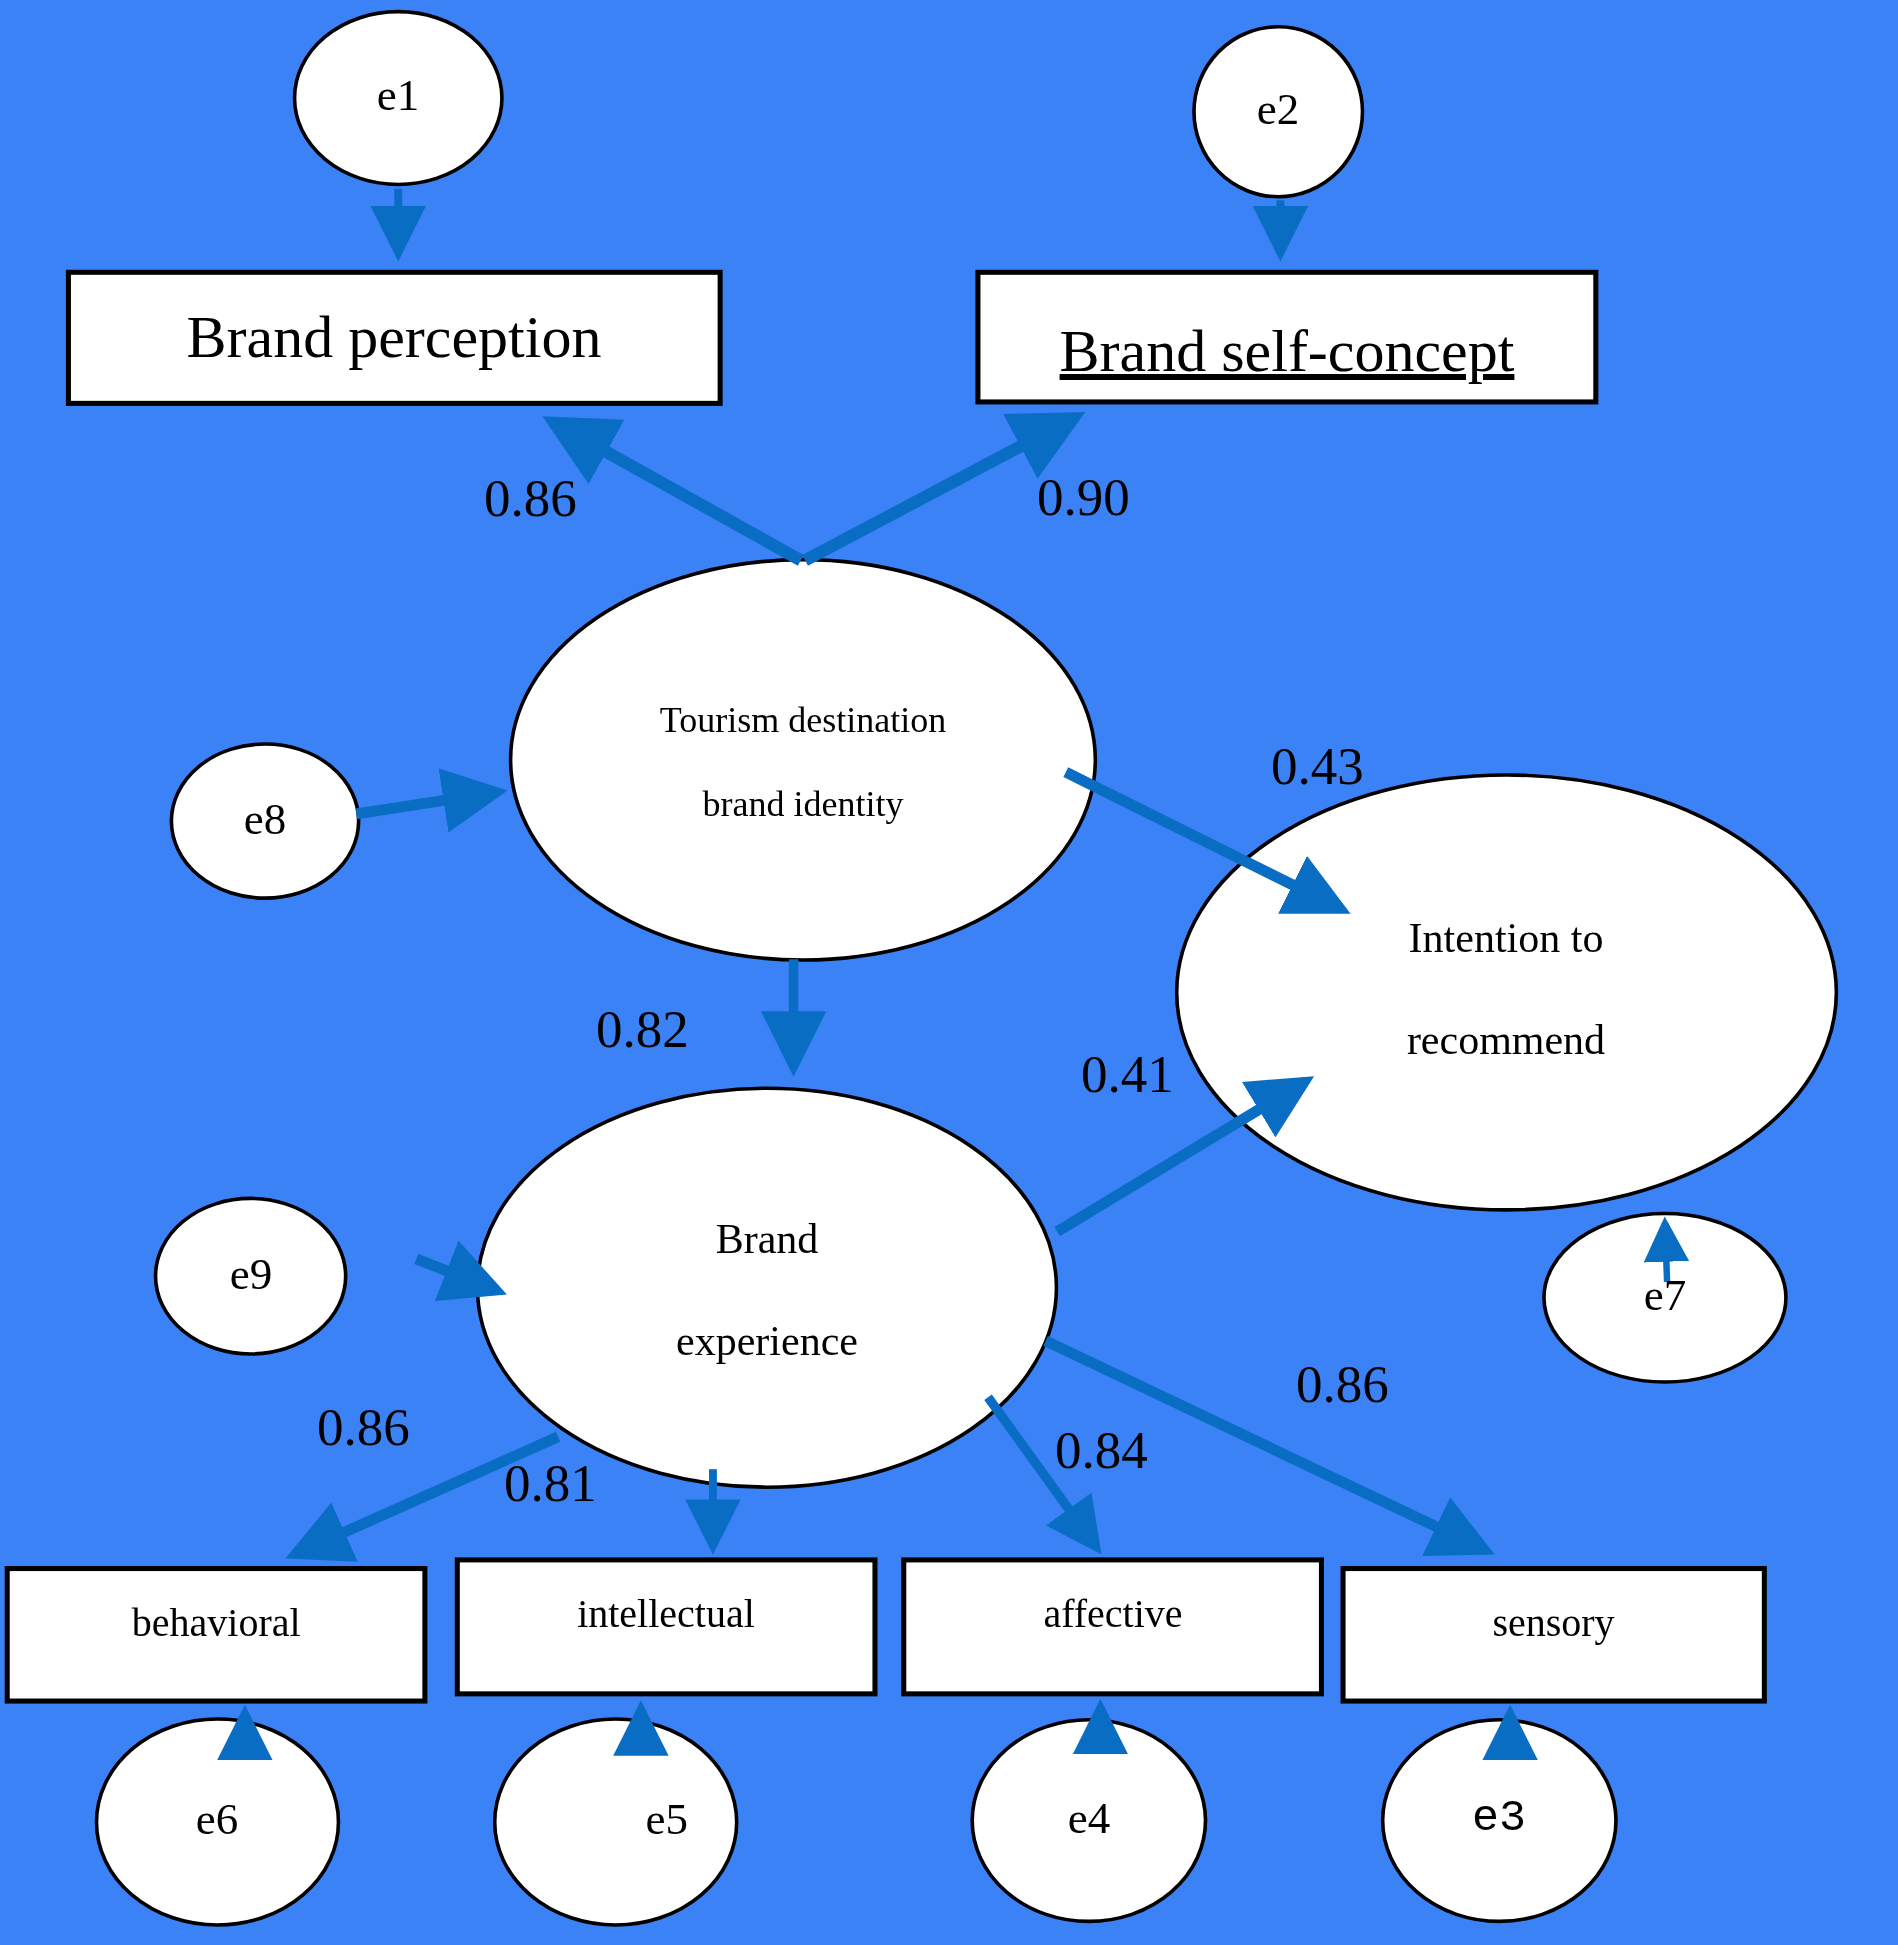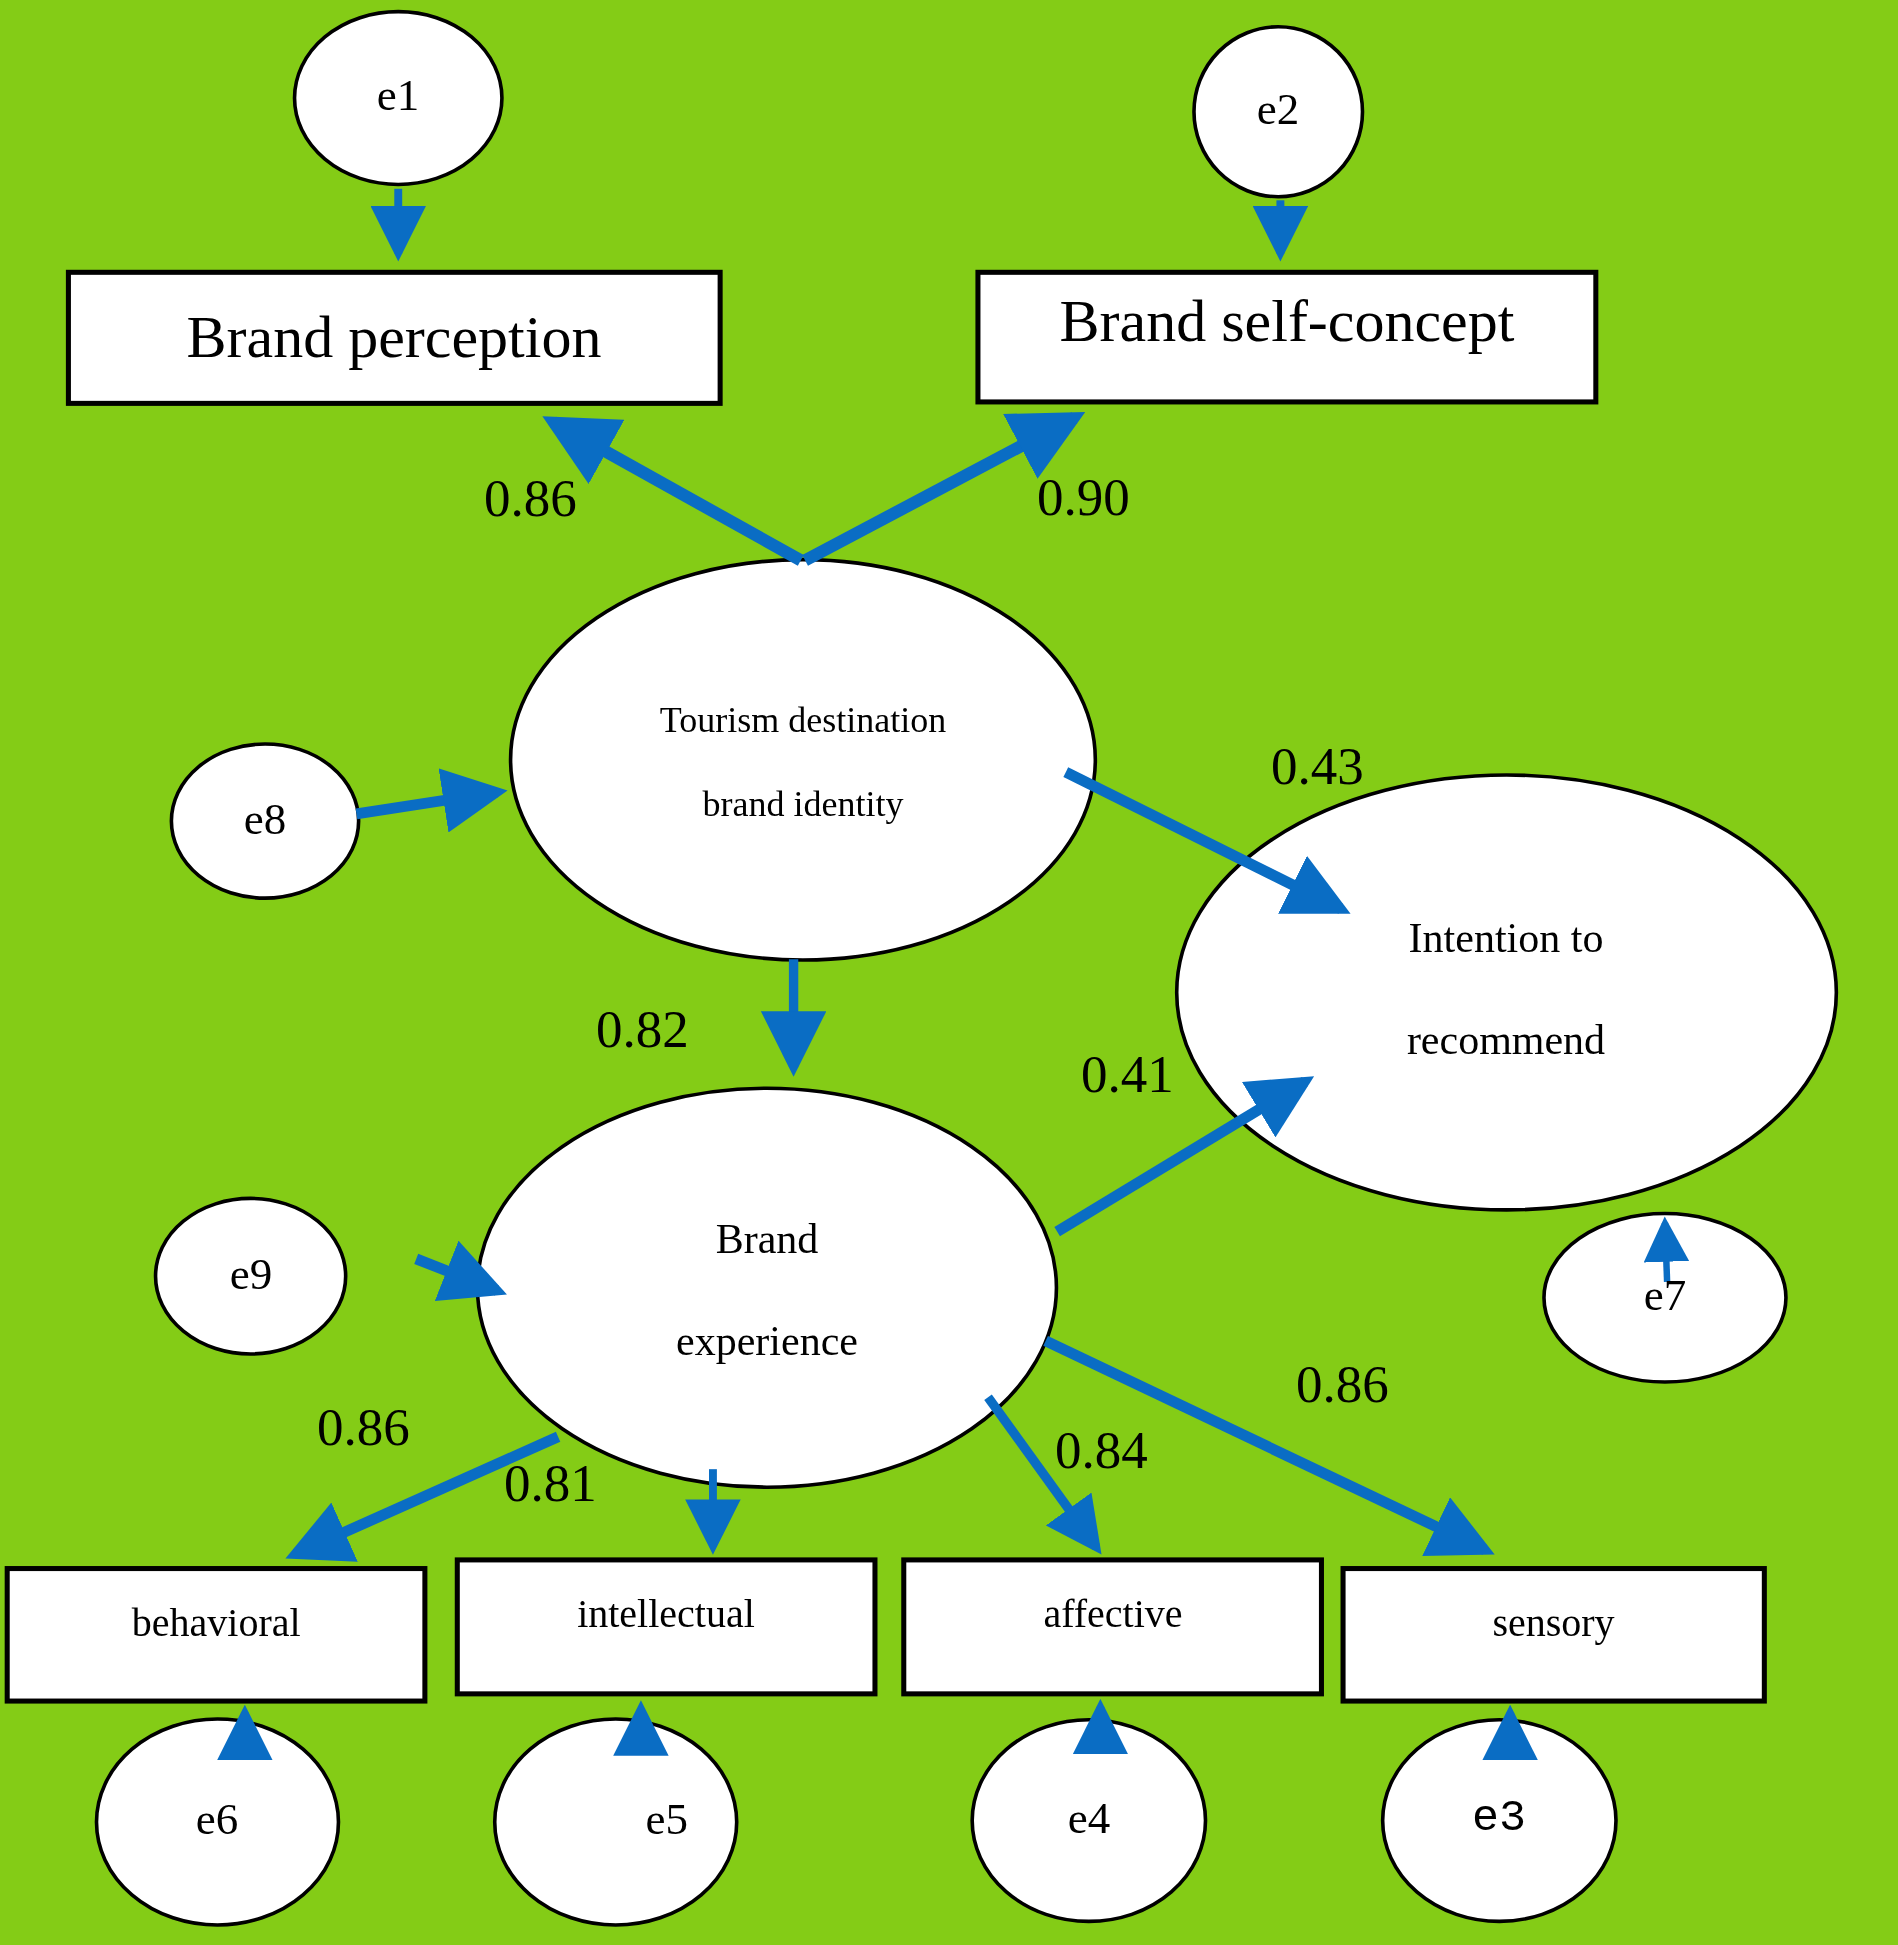--- a/index.html
+++ b/index.html
@@ -1,16 +1,16 @@
 <!DOCTYPE html>
 <html style="font-size:11.5px"><head>
 <meta charset="utf-8">
 <style>
   html,body{margin:0;padding:0;background:#ffffff;}
-  #stage{position:relative;width:1899px;height:1946px;background:#84cc16;
+  #stage{position:relative;width:1899px;height:1946px;background:#3b82f6;
          font-family:"Liberation Serif","DejaVu Serif",serif;overflow:hidden;}
   svg.layer{position:absolute;left:0;top:0;width:1899px;height:1946px;}
   .node-label{position:absolute;text-align:center;color:#000;
               font-family:"Liberation Serif","DejaVu Serif",serif;
               line-height:1.05;white-space:pre;pointer-events:none;}
   .coef{position:absolute;color:#000;font-size:53px;
         font-family:"Liberation Serif","DejaVu Serif",serif;}
   .err-label{font-size:45px;}
   .box-label{font-size:60px;}
   .obs-label{font-size:40px;}
@@ -95,21 +95,21 @@
   <div class="node-label err-label" style="left:1206px;top:86px;width:144px;">e2</div>
   <div class="node-label err-label" style="left:193px;top:796px;width:144px;">e8</div>
   <div class="node-label err-label" style="left:179px;top:1251px;width:144px;">e9</div>
   <div class="node-label err-label" style="left:1593px;top:1272px;width:144px;">e7</div>
   <div class="node-label err-label" style="left:145px;top:1796px;width:144px;">e6</div>
   <div class="node-label err-label" style="left:544px;top:1796px;width:144px;text-align:right;">e5</div>
   <div class="node-label err-label" style="left:1017px;top:1795px;width:144px;">e4</div>
   <div class="node-label err-label" style="left:1427px;top:1795px;width:144px;font-family:Liberation Mono, monospace;">e3</div>
 
   <div class="node-label box-label" style="left:68px;top:306px;width:652px;">Brand perception</div>
-  <div class="node-label box-label" style="left:978px;top:290px;width:618px;">Brand self-concept</div>
+  <div class="node-label box-label" style="left:978px;top:320px;width:618px;text-decoration:underline;">Brand self-concept</div>
   <div class="node-label obs-label" style="left:7.2px;top:1602px;width:418px;">behavioral</div>
   <div class="node-label obs-label" style="left:457px;top:1593px;width:418px;">intellectual</div>
   <div class="node-label obs-label" style="left:904px;top:1593px;width:418px;">affective</div>
   <div class="node-label obs-label" style="left:1343px;top:1602px;width:421px;">sensory</div>
 
   <div class="node-label small-ell-label" style="left:515px;top:702px;width:576px;">Tourism destination</div>
   <div class="node-label small-ell-label" style="left:515px;top:786px;width:576px;">brand identity</div>
 
   <div class="node-label big-label" style="left:479px;top:1217px;width:576px;">Brand</div>
   <div class="node-label big-label" style="left:479px;top:1319px;width:576px;">experience</div>

